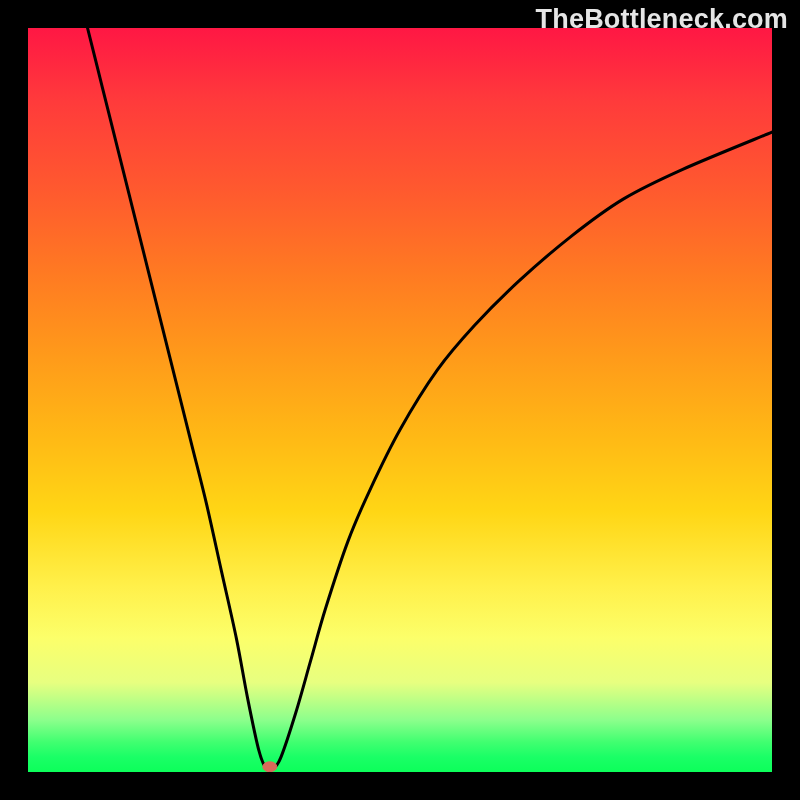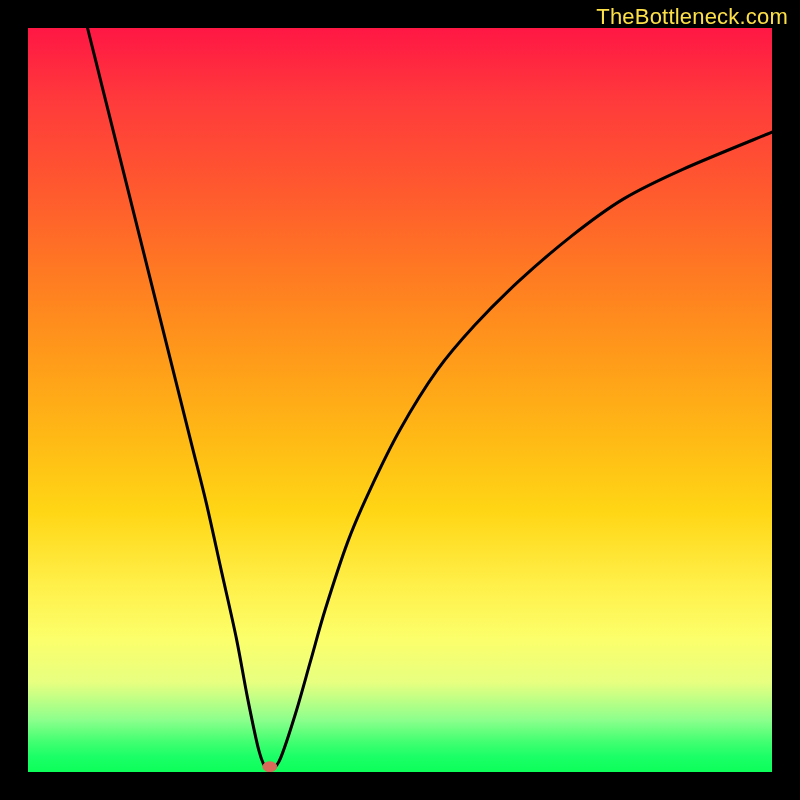--- a/index.html
+++ b/index.html
@@ -49,23 +49,23 @@
     stroke-linejoin: round;
   }
   .marker {
     fill: #d96a5a;
     stroke: #d96a5a;
   }
   .watermark {
     position: absolute;
     top: 4px;
     right: 12px;
-    color: #fde047;
-    font-size: 22px;
-    font-weight: 400;
+    color: #e5e5e5;
+    font-size: 27px;
+    font-weight: 700;
     letter-spacing: 0.2px;
     user-select: none;
   }
 </style>
 </head>
 <body>
 
 <div class="plot-area">
   <svg class="curve-svg" viewBox="0 0 744 744">
     <path id="curve" class="curve-path" d="M 59.52 0.00 C 62.00 9.92, 69.44 39.68, 74.40 59.52 C 79.36 79.36, 84.32 99.20, 89.28 119.04 C 94.24 138.88, 99.20 158.72, 104.16 178.56 C 109.12 198.40, 114.08 218.24, 119.04 238.08 C 124.00 257.92, 128.96 277.76, 133.92 297.60 C 138.88 317.44, 143.84 337.28, 148.80 357.12 C 153.76 376.96, 158.72 396.80, 163.68 416.64 C 168.64 436.48, 173.60 455.08, 178.56 476.16 C 183.52 497.24, 188.48 520.80, 193.44 543.12 C 198.40 565.44, 203.98 589.00, 208.32 610.08 C 212.66 631.16, 215.76 651.00, 219.48 669.60 C 223.20 688.20, 227.54 709.90, 230.64 721.68 C 233.74 733.46, 235.60 737.18, 238.08 740.28 C 240.56 743.38, 243.04 742.14, 245.52 740.28 C 248.00 738.42, 249.24 738.42, 252.96 729.12 C 256.68 719.82, 262.88 700.60, 267.84 684.48 C 272.80 668.36, 277.76 649.76, 282.72 632.40 C 287.68 615.04, 291.40 600.16, 297.60 580.32 C 303.80 560.48, 312.48 533.20, 319.92 513.36 C 327.36 493.52, 333.56 479.88, 342.24 461.28 C 350.92 442.68, 360.84 421.60, 372.00 401.76 C 383.16 381.92, 396.80 359.60, 409.20 342.24 C 421.60 324.88, 432.76 312.48, 446.40 297.60 C 460.04 282.72, 474.92 267.84, 491.04 252.96 C 507.16 238.08, 525.76 221.96, 543.12 208.32 C 560.48 194.68, 576.60 182.28, 595.20 171.12 C 613.80 159.96, 629.92 152.52, 654.72 141.36 C 679.52 130.20, 729.12 110.36, 744.00 104.16"></path>

